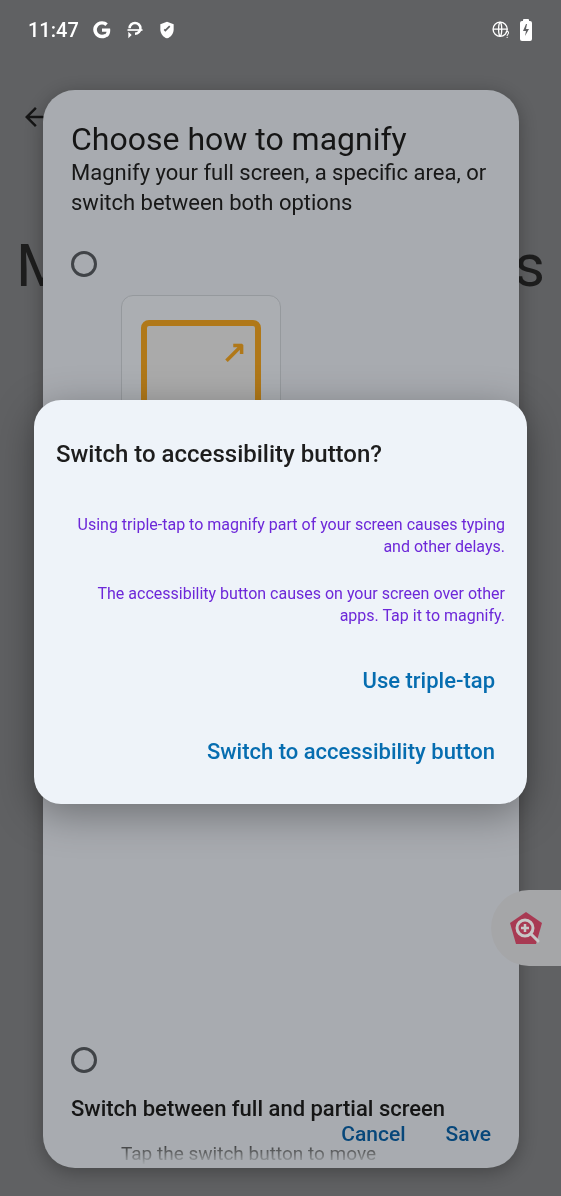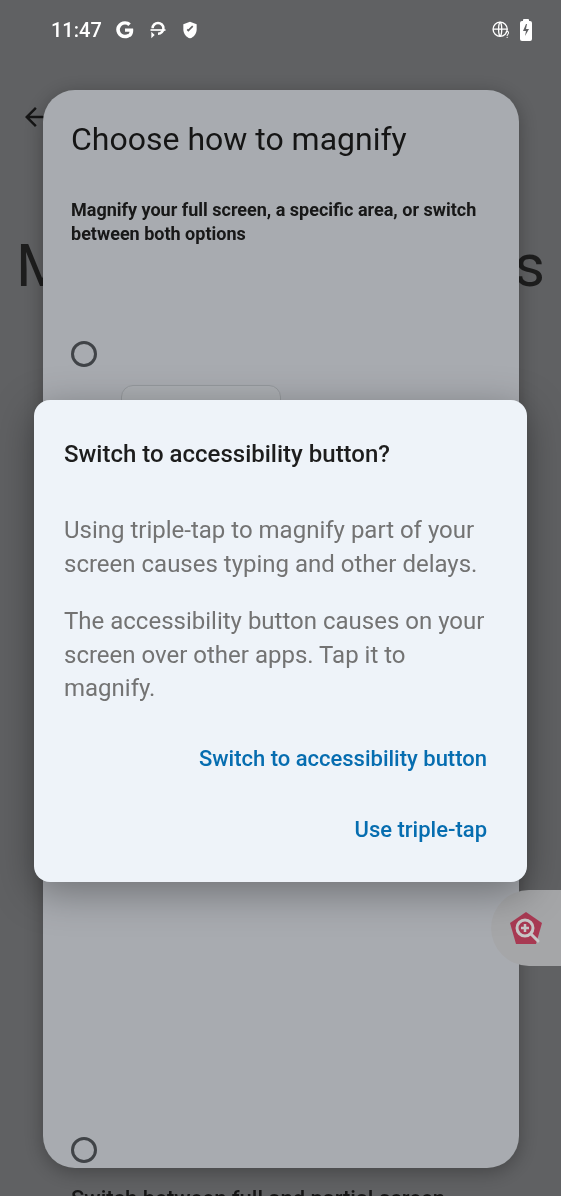--- a/index.html
+++ b/index.html
@@ -1,48 +1,48 @@
 <!DOCTYPE html>
 <html><head>
   <meta charset="utf-8">
   <style>
     * { margin:0; padding:0; box-sizing:border-box; font-family:Roboto,-apple-system,Arial,sans-serif; }
     body { width:561px; height:1196px; background:#606163; overflow:hidden; position:relative; }
 
     
     .statusbar{position:absolute;top:0;left:0;right:0;height:60px;display:flex;align-items:center;padding:0 28px;color:#fff;font-size:20px;font-weight:500;}
-    .statusbar .left{display:flex;align-items:center;gap:12px;margin-left:23px;}
+    .statusbar .left{display:flex;align-items:center;gap:12px;}
     .statusbar .right{margin-left:auto;display:flex;align-items:center;gap:8px;}
     .statusbar .ico{display:inline-flex;}
 
     
     .layer1{position:absolute;top:90px;left:43px;width:476px;height:1078px;background:#e9eef4;border-radius:32px;padding:30px 28px 0;filter:brightness(.72);box-shadow:0 4px 20px rgba(0,0,0,.3);}
     .back-arrow{position:absolute;top:102px;left:20px;}
     .mletter{position:absolute;top:230px;left:16px;font-size:60px;font-weight:400;color:#1d1d1d;}
     .sletter{position:absolute;top:230px;right:16px;font-size:60px;font-weight:400;color:#1d1d1d;}
-    .layer1 h2{font-size:32px;font-weight:400;color:#1d1d1d;margin-bottom:40px;}
-    .layer1 .subtitle{font-size:18px;font-weight:700;color:#222;line-height:1.35;margin-bottom:92px;}
+    .layer1 h2{font-size:32px;font-weight:400;color:#1d1d1d;}
+    .layer1 .subtitle{font-size:22px;font-weight:400;color:#222;line-height:1.35;margin-bottom:32px;}
     .radio-row{display:flex;align-items:flex-start;gap:22px;margin-bottom:18px;}
     .radio{width:26px;height:26px;border:3px solid #595d63;border-radius:50%;flex:none;margin-top:2px;}
     .radio-label{font-size:22px;font-weight:500;color:#1d1d1d;line-height:1.3;}
     .thumb-wrap{margin-left:50px;width:160px;height:270px;border:1px solid #cfd4da;border-radius:12px;display:flex;align-items:center;justify-content:center;background:#eef2f7;}
     .thumb-inner{width:120px;height:220px;border:6px solid #f5a723;border-radius:8px;background:#ececec;position:relative;}
     .thumb-seg{position:absolute;bottom:0;left:0;right:0;height:30%;background:#fff;border-top:4px solid #f5a723;}
     .arrow-box{position:absolute;top:8px;right:8px;color:#f5a723;font-size:30px;font-weight:900;}
     .option2{margin-top:480px;flex-direction:column;}
     .truncated{margin-left:50px;font-size:19px;color:#444;margin-top:6px; position:relative;}
     .truncated:after{content:"";position:absolute;left:0;right:0;bottom:0;height:22px;background:linear-gradient(transparent,#e9eef4);}
     .bottom-row{position:absolute;bottom:22px;right:28px;display:flex;gap:40px;}
     .txt-btn{background:none;border:none;font-size:21px;font-weight:500;color:#0a63aa;}
 
     
     .scrim{position:absolute;inset:0;background:rgba(0,0,0,0);}
-    .alert{position:absolute;top:400px;left:34px;width:493px;background:#eef3f9;border-radius:16px;padding:40px 30px 34px;box-shadow:0 10px 40px rgba(0,0,0,.35);}
+    .alert{position:absolute;top:400px;left:34px;width:493px;background:#eef3f9;border-radius:27px;padding:40px 22px 34px;box-shadow:0 10px 40px rgba(0,0,0,.35);}
     .alert h3{font-size:24px;font-weight:500;color:#1d1d1d;margin-bottom:46px;}
-    .alert p{font-size:24px;color:#737373;line-height:1.4;margin-bottom:24px;}
+    .alert p{font-size:16px;color:#6d28d9;line-height:1.4;margin-bottom:24px;text-align:right;}
     .alert-btns{display:flex;flex-direction:column;align-items:flex-end;gap:34px;margin-top:34px;}
     .alert-btn{background:none;border:none;font-size:22px;font-weight:500;color:#066db0;padding:6px 10px;}
 
     
     .fab{position:absolute;right:0;top:890px;width:70px;height:76px;background:#d4d5d8;border-radius:38px 0 0 38px;display:flex;align-items:center;justify-content:center;filter:brightness(.78);}
     .fab svg{display:block;}
   </style>
 </head>
 <body>
 
@@ -106,34 +106,38 @@
         <div class="thumb-seg"></div>
       </div>
   </div>
 
   <div class="radio-row option2">
     <span class="radio"></span>
     <span class="radio-label">Switch between full and partial screen</span>
   </div>
   <div class="truncated">Tap the switch button to move</div>
 
+  <div class="bottom-row">
+    <button class="txt-btn">Cancel</button>
+    <button class="txt-btn">Save</button>
+  </div>
 </div>
 
 <div class="fab">
   <svg width="40" height="40" viewBox="0 0 40 40">
     <polygon points="20,4 36,15 30,36 10,36 4,15" fill="#d84a6b"></polygon>
     <circle cx="19" cy="20" r="8" fill="none" stroke="#fff" stroke-width="3"></circle>
     <line x1="25" y1="26" x2="32" y2="33" stroke="#fff" stroke-width="3" stroke-linecap="round"></line>
     <line x1="19" y1="16" x2="19" y2="24" stroke="#fff" stroke-width="2.5"></line>
     <line x1="15" y1="20" x2="23" y2="20" stroke="#fff" stroke-width="2.5"></line>
   </svg>
 </div>
 
 <div class="scrim"></div>
 <div class="alert">
   <h3>Switch to accessibility button?</h3>
   <p>Using triple-tap to magnify part of your screen causes typing and other delays.</p>
   <p>The accessibility button causes on your screen over other apps. Tap it to magnify.</p>
   <div class="alert-btns">
+    <button class="alert-btn">Use triple-tap</button>
     <button class="alert-btn">Switch to accessibility button</button>
-    <button class="alert-btn">Use triple-tap</button>
   </div>
 </div>
 
 </body></html>

